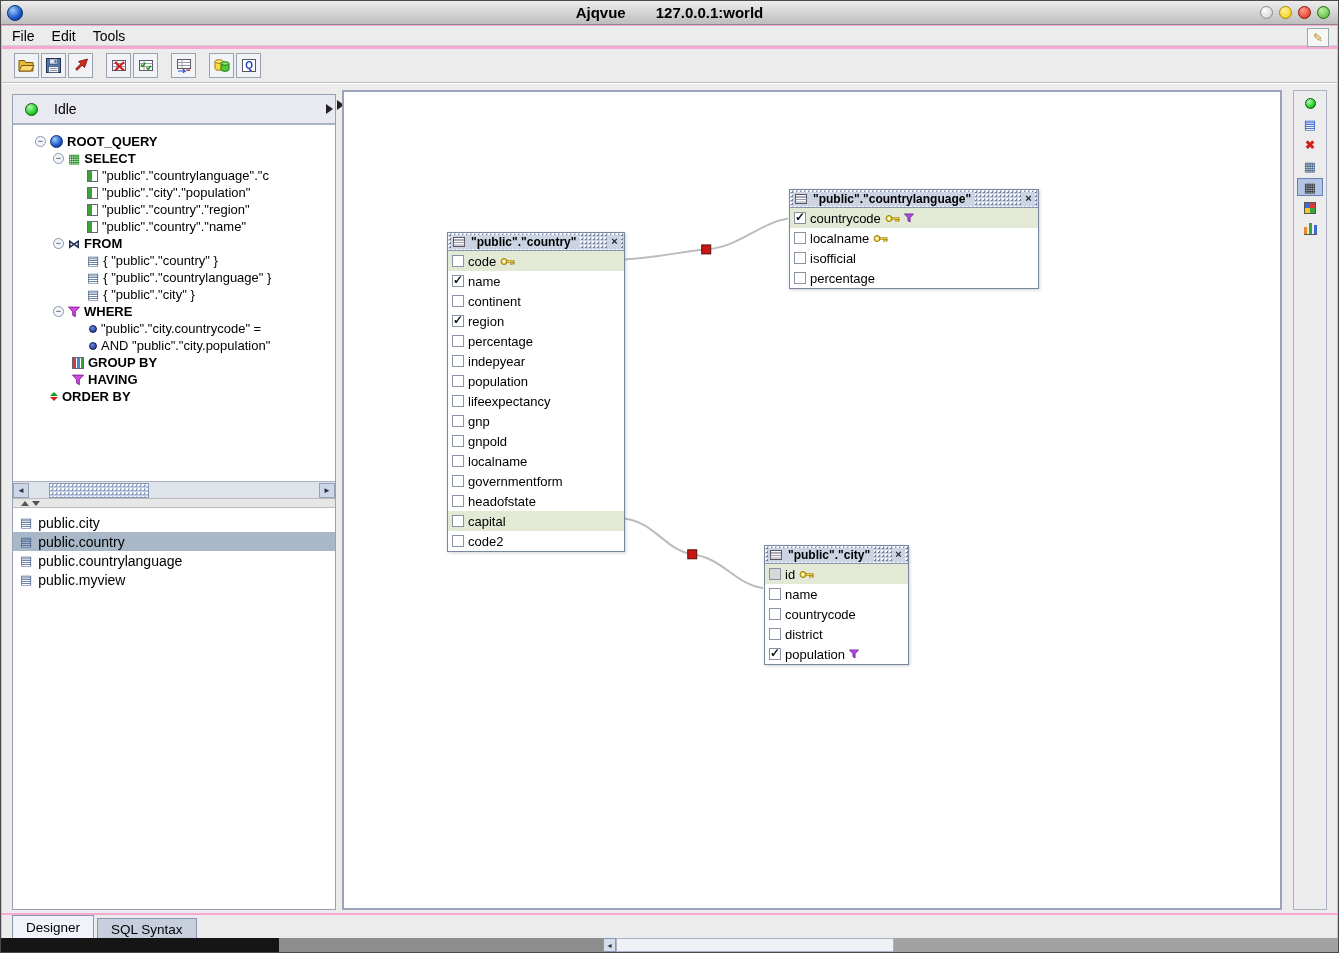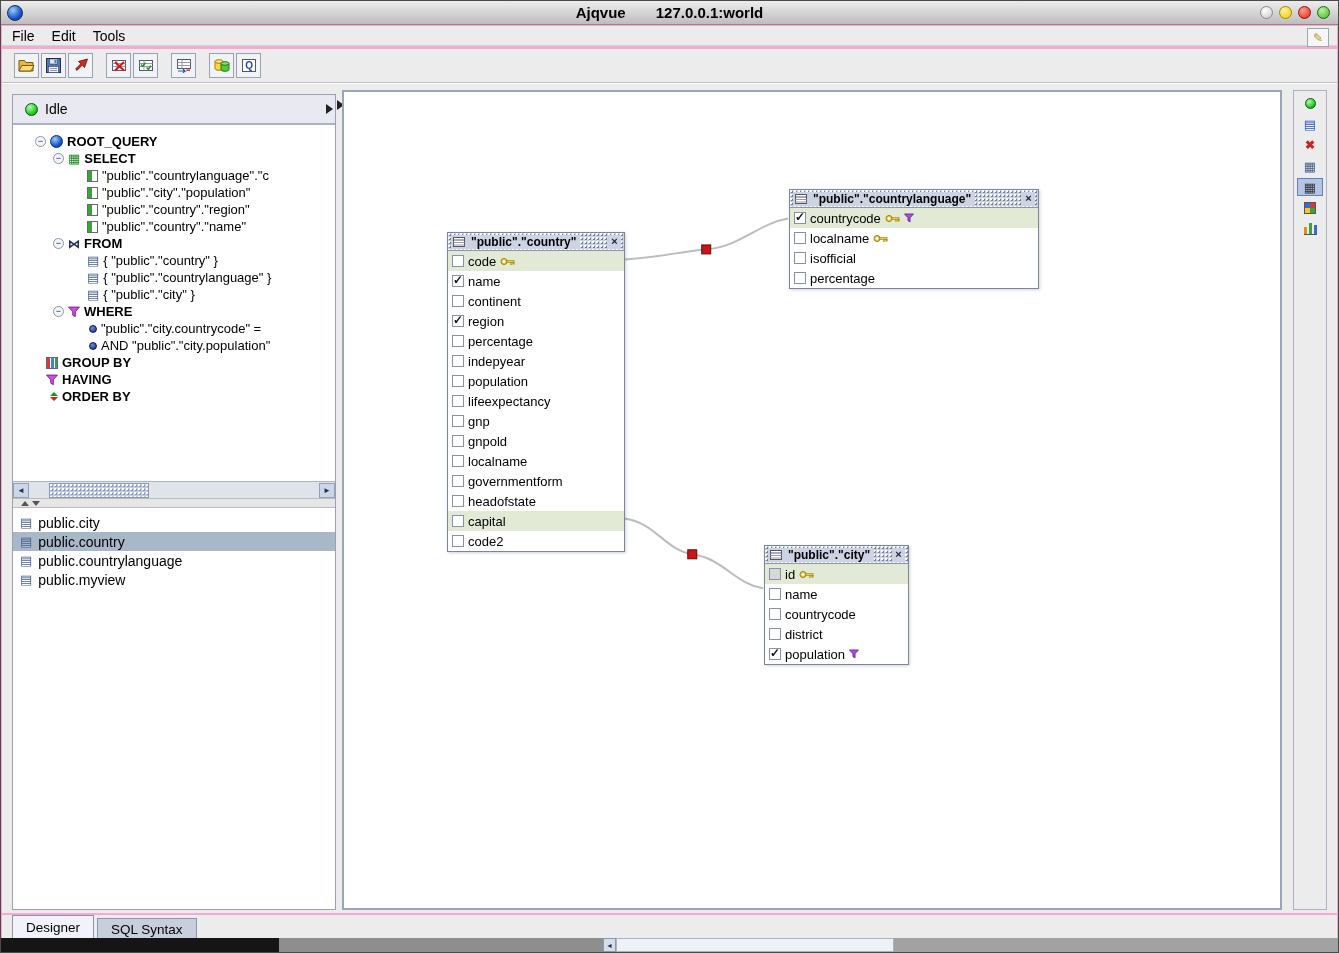--- a/index.html
+++ b/index.html
@@ -28,28 +28,28 @@
   
   .toolbar{position:absolute;left:1px;top:48px;right:1px;height:34px;background:#ececec;border-bottom:1px solid #c2c2c2;display:flex;align-items:center;padding-left:12px;}
   .tb-btn{width:25px;height:25px;margin-right:2px;display:flex;align-items:center;justify-content:center;border:1px solid #9aa2b2;background:#f2f3f6;}
   .tb-sep{width:11px;height:1px;}
 
   
   .main{position:absolute;left:1px;top:82px;right:1px;bottom:39px;background:#ececec;border-top:1px solid #fff;}
 
   
   .left-panel{position:absolute;left:10px;top:10px;width:324px;bottom:3px;border:1px solid #98a0b4;background:#fff;}
-  .status-bar{position:absolute;left:0;right:0;top:0;height:30px;background:#e9eaf1;border-bottom:2px solid #aab2c4;display:flex;align-items:center;padding-left:12px;gap:7px;font-size:14px;}
+  .status-bar{position:absolute;left:0;right:0;top:0;height:30px;background:#e9eaf1;border-bottom:2px solid #aab2c4;display:flex;align-items:center;padding-left:12px;gap:16px;font-size:14px;}
   .status-dot{width:13px;height:13px;border-radius:50%;background:radial-gradient(circle at 35% 30%,#baf5ba,#2fd42f 55%,#0a7a0a);border:1px solid #0a5a0a;}
   .collapse-arrow{position:absolute;right:2px;top:9px;width:0;height:0;border-top:5px solid transparent;border-bottom:5px solid transparent;border-left:7px solid #222;}
 
   .tree{position:absolute;left:0;right:0;top:30px;height:356px;background:#fff;overflow:hidden;padding-top:8px;font-size:13px;}
   .t-row{height:17px;display:flex;align-items:center;white-space:nowrap;gap:4px;}
   .lvl0{padding-left:22px;}.lvl1{padding-left:40px;}.lvl2{padding-left:74px;}
-  .noexp0{padding-left:37px;}.noexp1{padding-left:33px;}
+  .noexp0{padding-left:37px;}.noexp1{padding-left:59px;}
   .kw{font-weight:bold;}
   .expander{width:11px;height:11px;border-radius:50%;border:1px solid #8a96b0;background:#f2f5fa;display:flex;align-items:center;justify-content:center;font-size:9px;line-height:9px;color:#223;flex:none;}
   .i-root{width:13px;height:13px;border-radius:50%;background:radial-gradient(circle at 35% 30%,#9ecbff,#1a57c8 60%,#0a2f80);border:1px solid #08306e;flex:none;}
   .uni{font-style:normal;line-height:1;}
   .uni.green{color:#1a8a1a;font-size:13px;}
   .uni.steel{color:#44608a;font-size:13px;}
   .uni.blue{color:#2255cc;font-size:13px;}
   .uni.dark{color:#333;font-size:13px;}
   .uni.red{color:#d02020;font-size:12px;font-weight:bold;}
   .uni.join{color:#1a2a4a;font-size:12px;font-weight:bold;}

